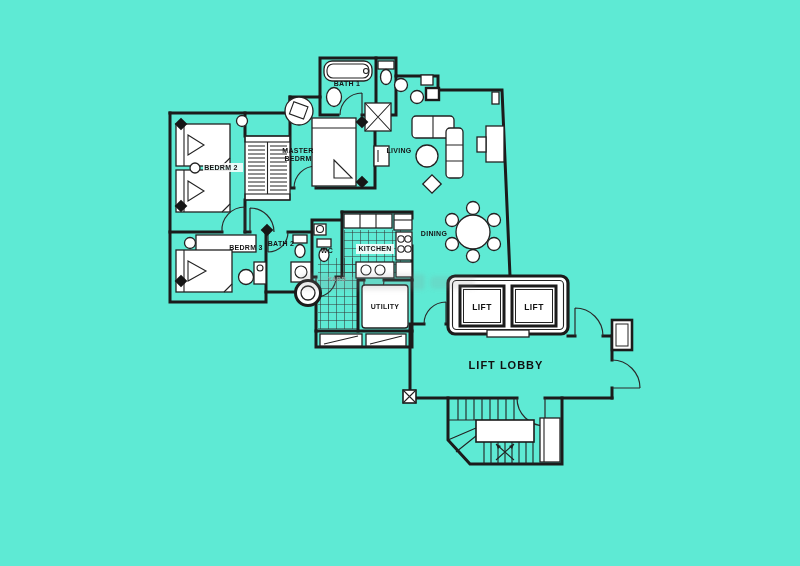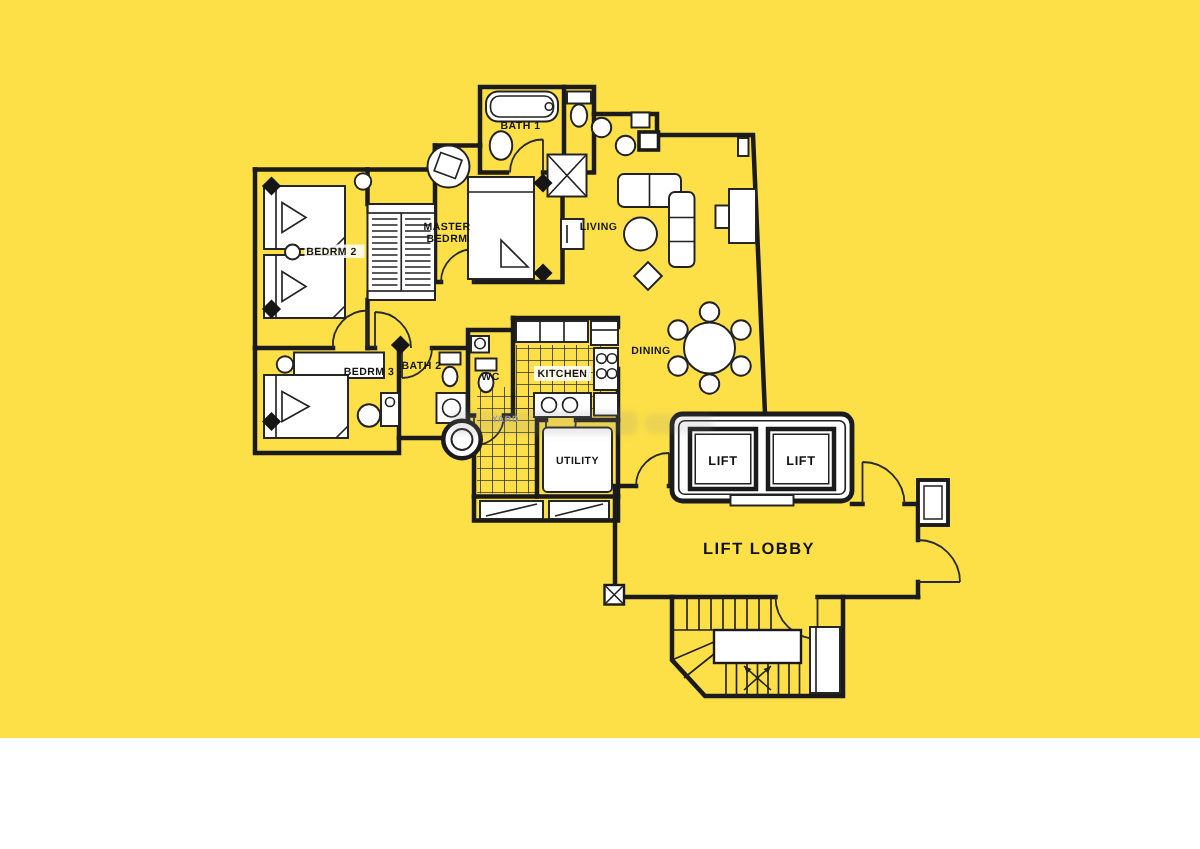--- a/index.html
+++ b/index.html
@@ -1,16 +1,16 @@
 <!DOCTYPE html>
 <html><head>
 <meta charset="utf-8">
 <style>
   html,body{margin:0;padding:0;background:#ffffff;}
-  .plan-wrap{width:800px;height:492px;background:#fde047;position:relative;overflow:hidden;}
+  .plan-wrap{width:800px;height:566px;background:#5eead4;position:relative;overflow:hidden;}
   svg{display:block;}
   .room-label{font-family:"Liberation Sans",sans-serif;font-weight:bold;font-size:7px;fill:#151515;letter-spacing:.3px;text-anchor:middle;}
   .room-label--faint{fill:#9b9b9b;font-size:6px;letter-spacing:.5px;}
   .lift-label{font-family:"Liberation Sans",sans-serif;font-weight:bold;font-size:8.5px;fill:#111;letter-spacing:.4px;text-anchor:middle;}
   .lobby-label{font-family:"Liberation Sans",sans-serif;font-weight:bold;font-size:11px;fill:#111;letter-spacing:1px;text-anchor:middle;}
   .wall{stroke:#1b1b1b;stroke-width:3;fill:none;stroke-linecap:square;}
   .fix{stroke:#222;stroke-width:1.3;fill:#ffffff;}
   .fixline{stroke:#222;stroke-width:1.1;fill:none;}
   .door{stroke:#2a2a2a;stroke-width:1.2;fill:none;}
   .dm{fill:#161616;stroke:none;}

